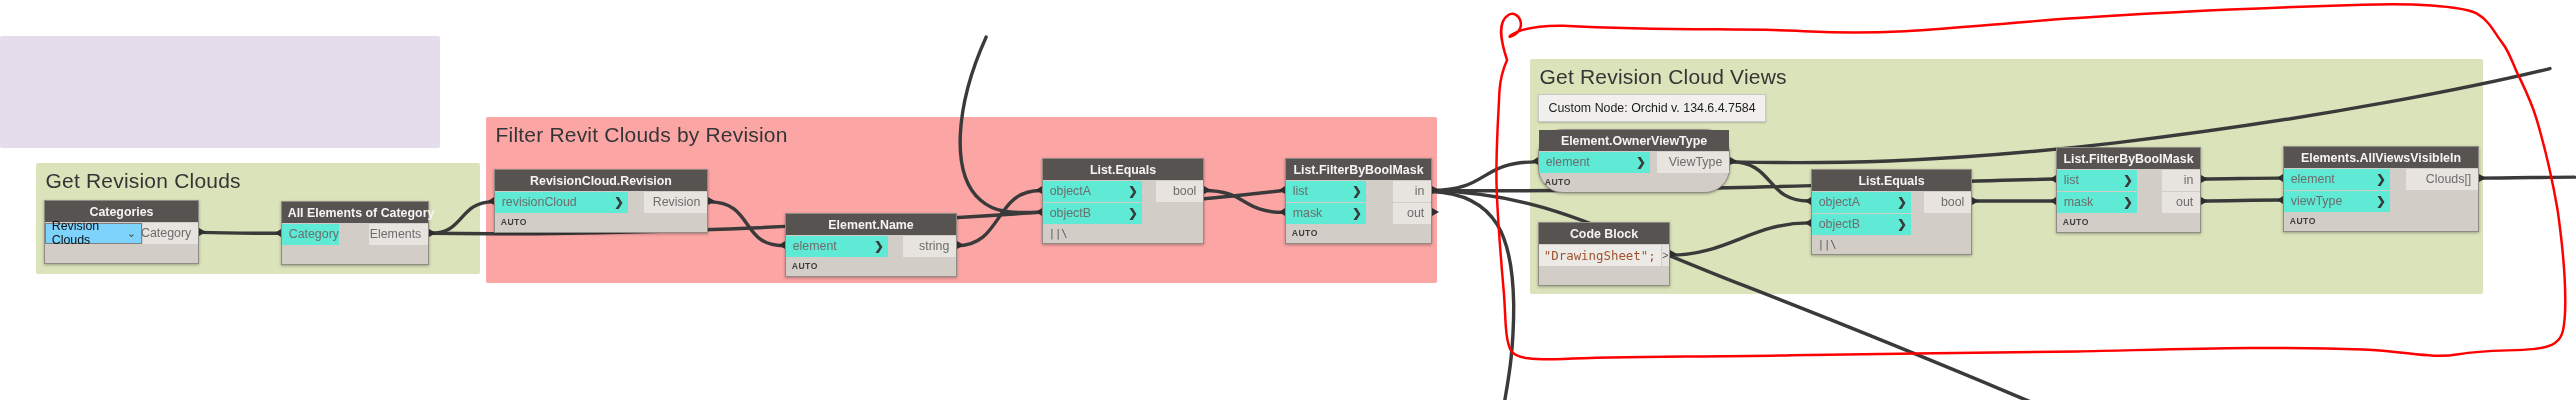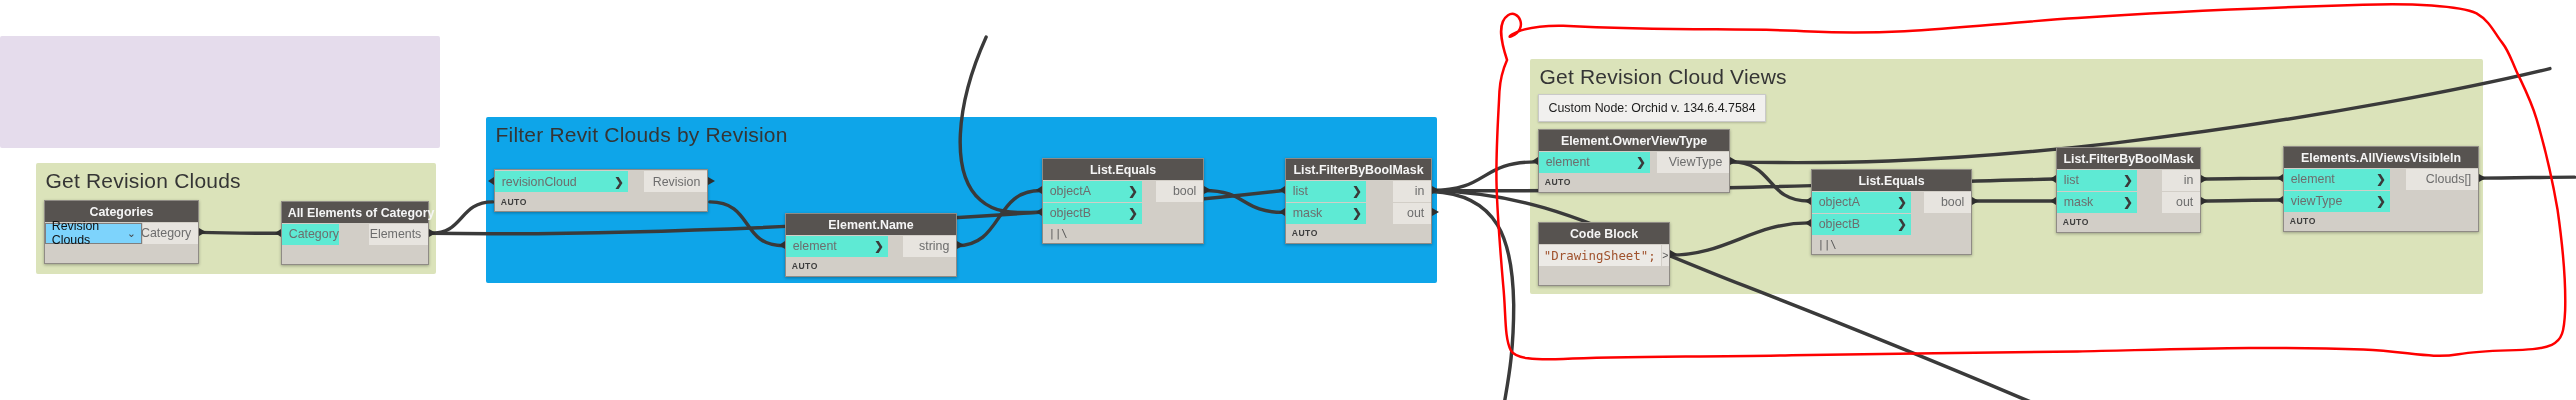--- a/index.html
+++ b/index.html
@@ -43,25 +43,25 @@
         font-size:12.4px;display:flex;align-items:center;justify-content:center;
         box-shadow:0 1px 1.9px rgba(0,0,0,.2);white-space:nowrap;padding:0 9.5px;}
 </style>
 </head>
 <body>
 
 <div id="canvas">
 
   <div class="group" style="left:0px;top:36px;width:440px;height:112px;background:#e5dcec;"></div>
 
-  <div class="group" style="left:36px;top:163px;width:400px;height:111px;background:#dbe3ba;">
+  <div class="group" style="left:36px;top:163px;width:444px;height:111px;background:#dbe3ba;">
     <div class="group-title">Get Revision Clouds</div>
   </div>
 
-  <div class="group" style="left:486px;top:117px;width:951px;height:166px;background:#0ea5e9;">
+  <div class="group" style="left:486px;top:117px;width:951px;height:166px;background:#fca5a5;">
     <div class="group-title">Filter Revit Clouds by Revision</div>
   </div>
 
   <div class="group" style="left:1530px;top:59px;width:953px;height:235px;background:#dbe3ba;">
     <div class="group-title">Get Revision Cloud Views</div>
   </div>
 
   <svg class="layer" width="2576" height="400" viewBox="0 0 2702 420">
     <g fill="none" stroke="#3a3a3a" stroke-width="3.6" stroke-linecap="round">
       <path d="M209,244 C240,245 260,245 293,245"></path>
@@ -106,20 +106,21 @@
         <span>Category</span>
       </div>
       <div class="pout" style="width:46px;">
           <span>Elements</span>
         </div>
     </div>
     <div class="nfoot"></div>
   </div>
 
   <div class="node" style="left:494px;top:169px;width:212px;">
+    <div class="nhead">RevisionCloud.Revision</div>
     <div class="nrow">
       <div class="pin" style="width:122px;">
         <span>revisionCloud</span>
         <span class="chev">❯</span>
       </div>
       <div class="pout" style="width:50px;">
           <span>Revision</span>
         </div>
     </div>
     <div class="nfoot">
@@ -183,21 +184,21 @@
       </div>
       <div class="pout" style="width:25px;">
           <span>out</span>
         </div>
     </div>
     <div class="nfoot">
         <span class="lacing">AUTO</span>
       </div>
   </div>
 
-  <div class="node" style="left:1538px;top:129px;width:190px;">
+  <div class="node" style="left:1538px;top:129px;width:190px;border-radius:25px;">
     <div class="nhead">Element.OwnerViewType</div>
     <div class="nrow">
       <div class="pin" style="width:100px;">
         <span>element</span>
         <span class="chev">❯</span>
       </div>
       <div class="pout" style="width:59px;">
           <span>ViewType</span>
         </div>
     </div>

